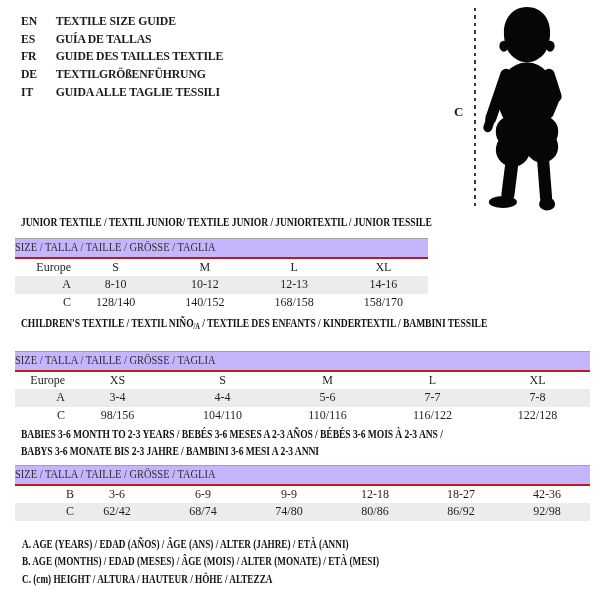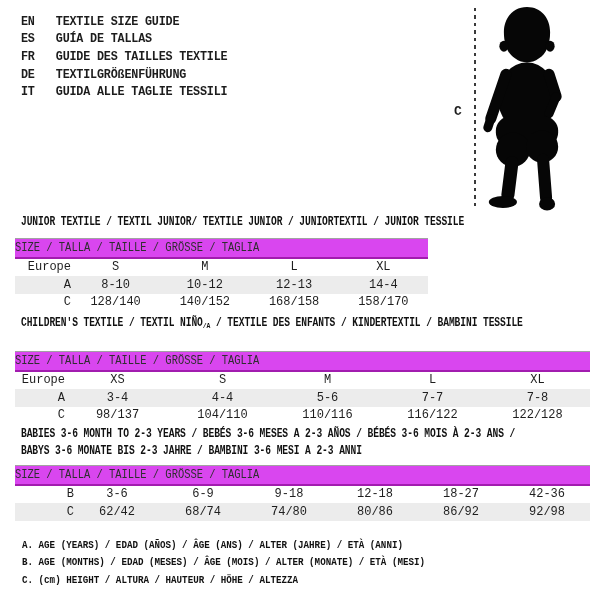--- a/index.html
+++ b/index.html
@@ -1,18 +1,18 @@
 <!DOCTYPE html>
 <html><head>
 <meta charset="utf-8">
 <style>
   html,body{margin:0;padding:0;background:#fff;}
   .page{
     position:relative;width:600px;height:600px;background:#ffffff;overflow:hidden;
-    font-family:Liberation Mono, monospace;color:#1c1c1c;
+    font-family:Liberation Serif, serif;color:#1c1c1c;
   }
   
   .lang-block{position:absolute;left:21px;top:13px;font-weight:bold;font-size:12.5px;
     letter-spacing:-0.2px;transform:scaleX(0.94);transform-origin:0 0;}
   .lang-row{display:flex;height:17.6px;align-items:center;}
   .lang-code{display:inline-block;width:37px;}
   
   .figure{position:absolute;left:450px;top:0;width:145px;height:215px;}
   .dash-line{position:absolute;left:24px;top:8px;width:2.4px;height:201px;
     background:repeating-linear-gradient(to bottom,#3a3a3a 0 3.5px,transparent 3.5px 7.5px);}
@@ -24,21 +24,21 @@
   .sec-title sub{font-size:8px;vertical-align:-2px;}
   .t1-title{top:215px;}
   .t2-title{top:316px;}
   .t3-title{top:426px;line-height:16.5px;}
   
   .size-table{position:absolute;left:15px;border-collapse:collapse;table-layout:fixed;
     font-size:12px;color:#1e1e1e;}
   .tbl1{top:238px;width:413px;}
   .tbl2{top:351px;width:575px;}
   .tbl3{top:465px;width:575px;}
-  .band td{background:#d946ef;border-top:1px solid #a2a2a2;border-bottom:2px solid #a21caf;
+  .band td{background:#c4b5fd;border-top:1px solid #a2a2a2;border-bottom:2px solid #b91c1c;
     height:14px;padding:0 0 0 6px;color:#2e2e2e;}
   .band .band-txt{display:inline-block;transform:scaleX(0.87);transform-origin:0 50%;white-space:nowrap;}
   .size-table td{height:17.5px;padding:0;}
   .lbl{text-align:right;padding-left:6px !important;}
   .val{text-align:center;}
   .shade td{background:#ececec;}
   
   .legend{position:absolute;left:22px;top:536px;font-weight:bold;font-size:11.5px;
     line-height:17.4px;white-space:nowrap;transform:scaleX(0.80);transform-origin:0 0;color:#111;}
 </style>
@@ -112,21 +112,21 @@
       <td class="val">S</td>
       <td class="val">M</td>
       <td class="val">L</td>
       <td class="val">XL</td>
     </tr>
     <tr class="shade">
       <td class="lbl">A</td>
       <td class="val">8-10</td>
       <td class="val">10-12</td>
       <td class="val">12-13</td>
-      <td class="val">14-4</td>
+      <td class="val">14-16</td>
     </tr>
     <tr>
       <td class="lbl">C</td>
       <td class="val">128/140</td>
       <td class="val">140/152</td>
       <td class="val">168/158</td>
       <td class="val">158/170</td>
     </tr>
   </tbody>
     </table>
@@ -156,21 +156,21 @@
     <tr class="shade">
       <td class="lbl">A</td>
       <td class="val">3-4</td>
       <td class="val">4-4</td>
       <td class="val">5-6</td>
       <td class="val">7-7</td>
       <td class="val">7-8</td>
     </tr>
     <tr>
       <td class="lbl">C</td>
-      <td class="val">98/137</td>
+      <td class="val">98/156</td>
       <td class="val">104/110</td>
       <td class="val">110/116</td>
       <td class="val">116/122</td>
       <td class="val">122/128</td>
     </tr>
   </tbody>
     </table>
 
   <div class="sec-title t3-title">
     <div>BABIES 3-6 MONTH TO 2-3 YEARS / BEBÉS 3-6 MESES A 2-3 AÑOS / BÉBÉS 3-6 MOIS À 2-3 ANS /</div>
@@ -187,21 +187,21 @@
         <col>
       </colgroup>
     <tbody>
         <tr class="band">
       <td colspan="7"><span class="band-txt">SIZE / TALLA / TAILLE / GRÖSSE / TAGLIA</span></td>
     </tr>
     <tr>
       <td class="lbl">B</td>
       <td class="val">3-6</td>
       <td class="val">6-9</td>
-      <td class="val">9-18</td>
+      <td class="val">9-9</td>
       <td class="val">12-18</td>
       <td class="val">18-27</td>
       <td class="val">42-36</td>
     </tr>
     <tr class="shade">
       <td class="lbl">C</td>
       <td class="val">62/42</td>
       <td class="val">68/74</td>
       <td class="val">74/80</td>
       <td class="val">80/86</td>

